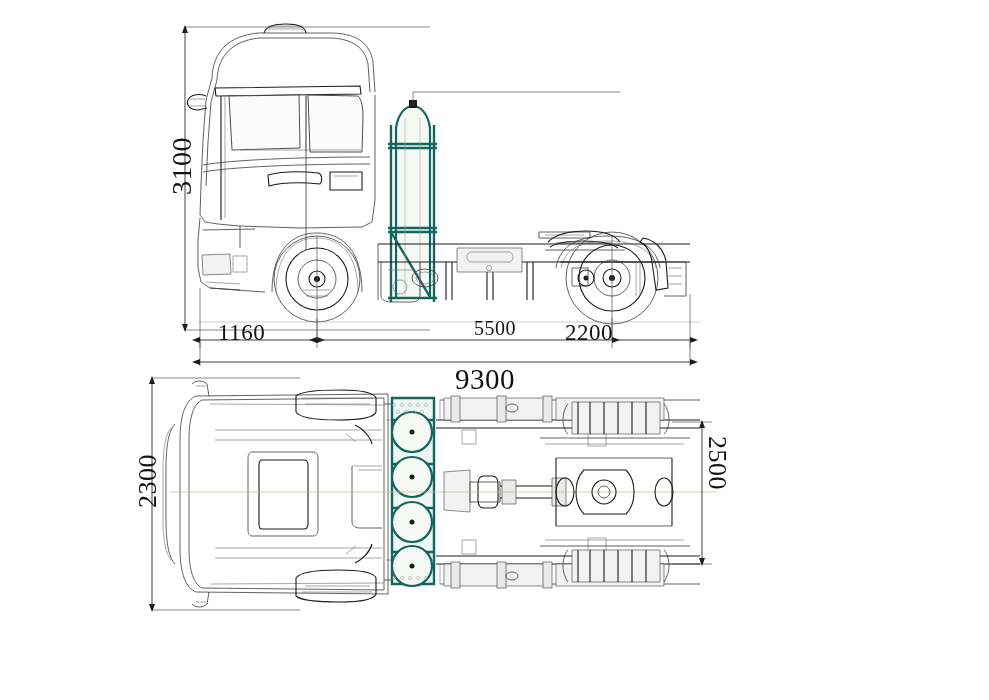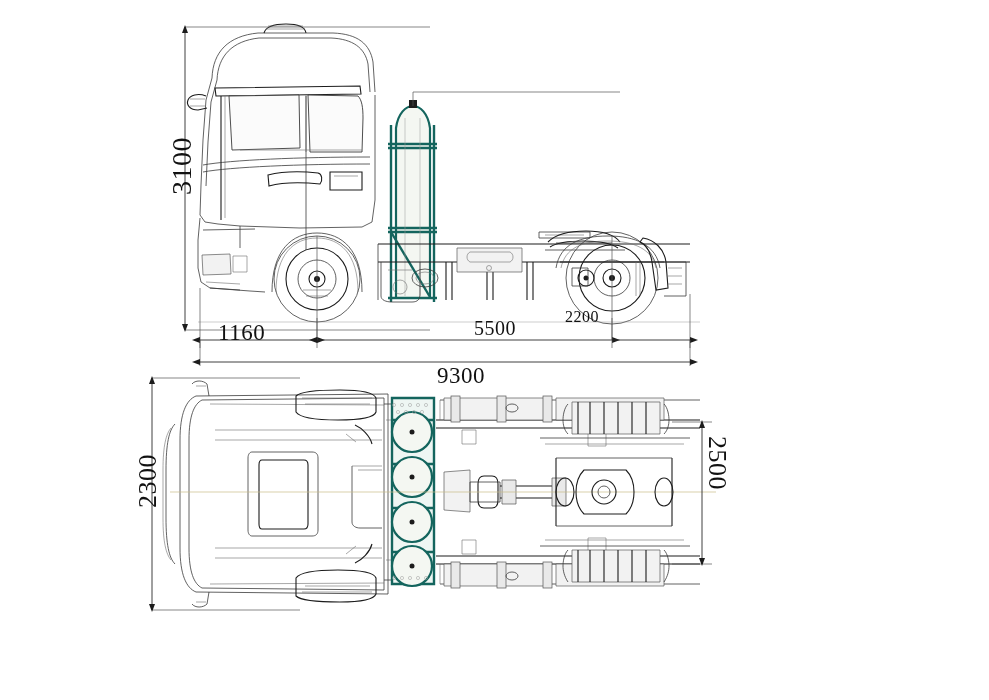--- a/index.html
+++ b/index.html
@@ -393,21 +393,21 @@
       </g>
     </g>
   </svg>
 
   <div class="dim-label vert rot-ccw" style="left:137px;top:150px;width:90px;text-align:center;font-size:28px;">3100</div>
 
   <div class="dim-label" style="left:218px;top:320px;font-size:23px;">1160</div>
 
   <div class="dim-label" style="left:434px;top:317px;font-size:20px;margin-left:40px;">5500</div>
 
-  <div class="dim-label" style="left:565px;top:308px;font-size:16px;">2200</div>
-
-  <div class="dim-label" style="left:437px;top:363px;font-size:23px;">9300</div>
+  <div class="dim-label" style="left:565px;top:320px;font-size:23px;">2200</div>
+
+  <div class="dim-label" style="left:455px;top:363px;font-size:29px;">9300</div>
 
   <div class="dim-label vert rot-ccw" style="left:103px;top:466px;width:90px;text-align:center;font-size:26px;">2300</div>
 
   <div class="dim-label vert rot-cw" style="left:672px;top:448px;width:90px;text-align:center;font-size:26px;">2500</div>
 
 </div>
 
 </body></html>

